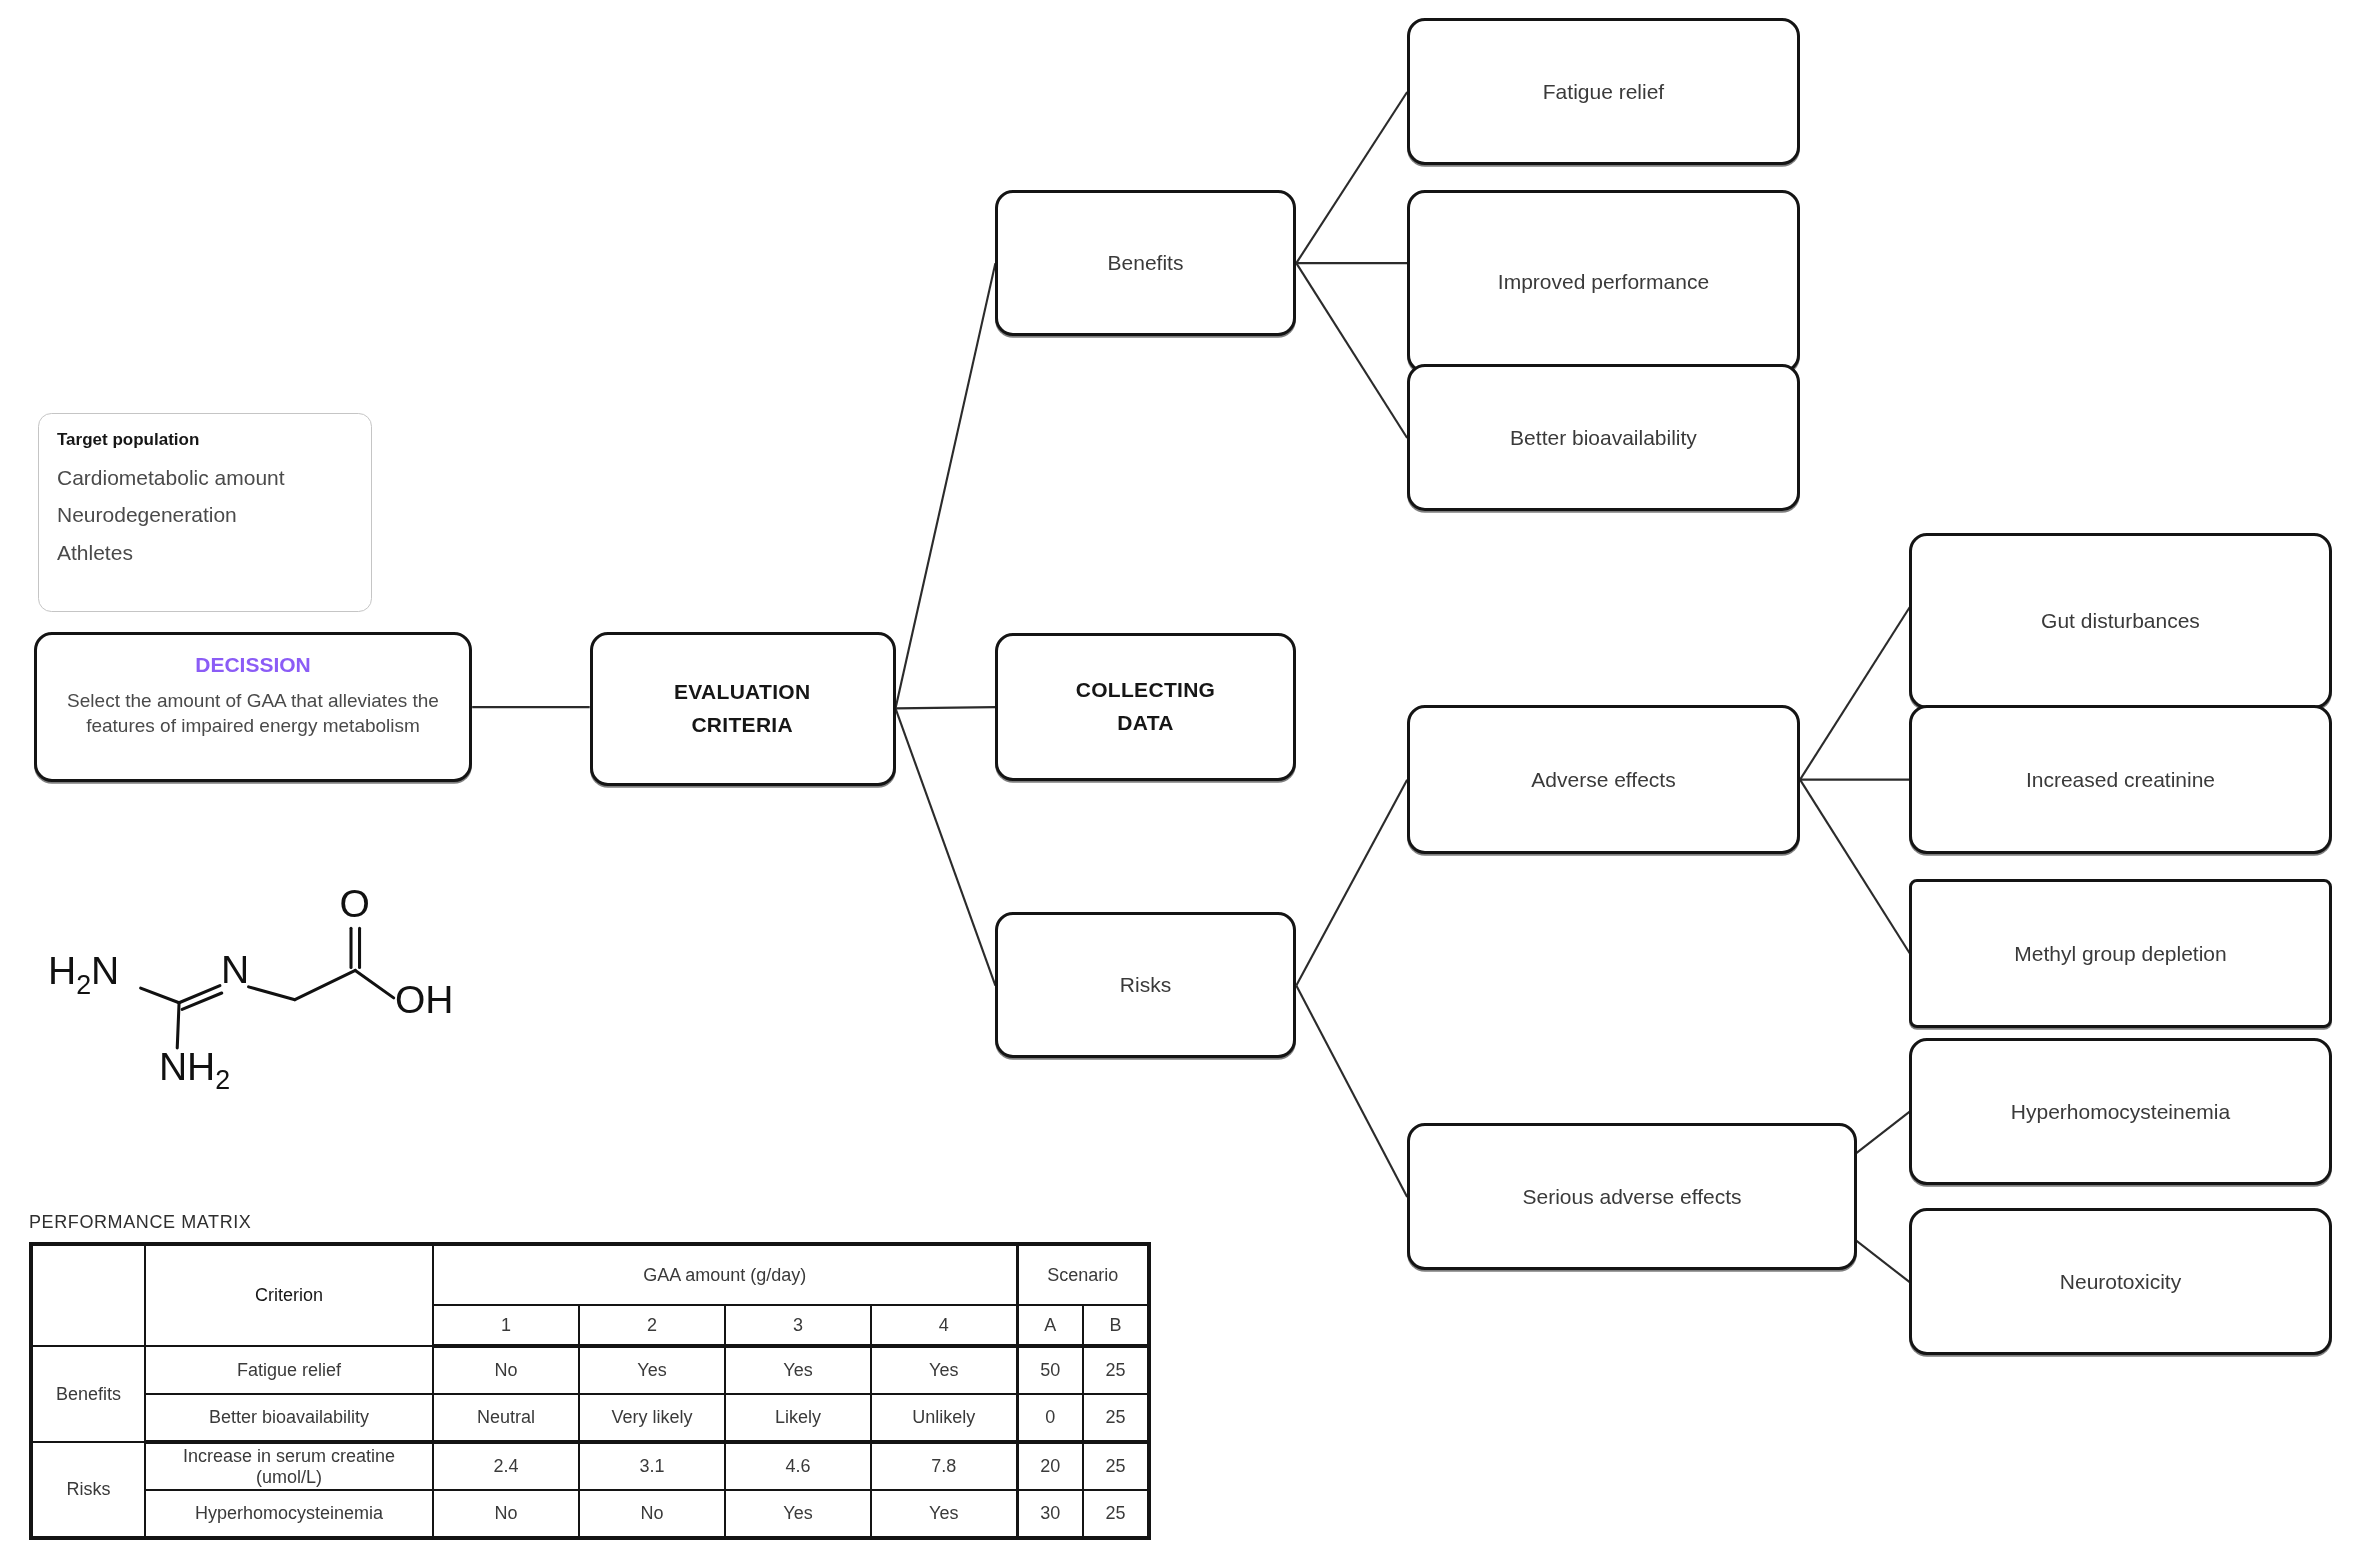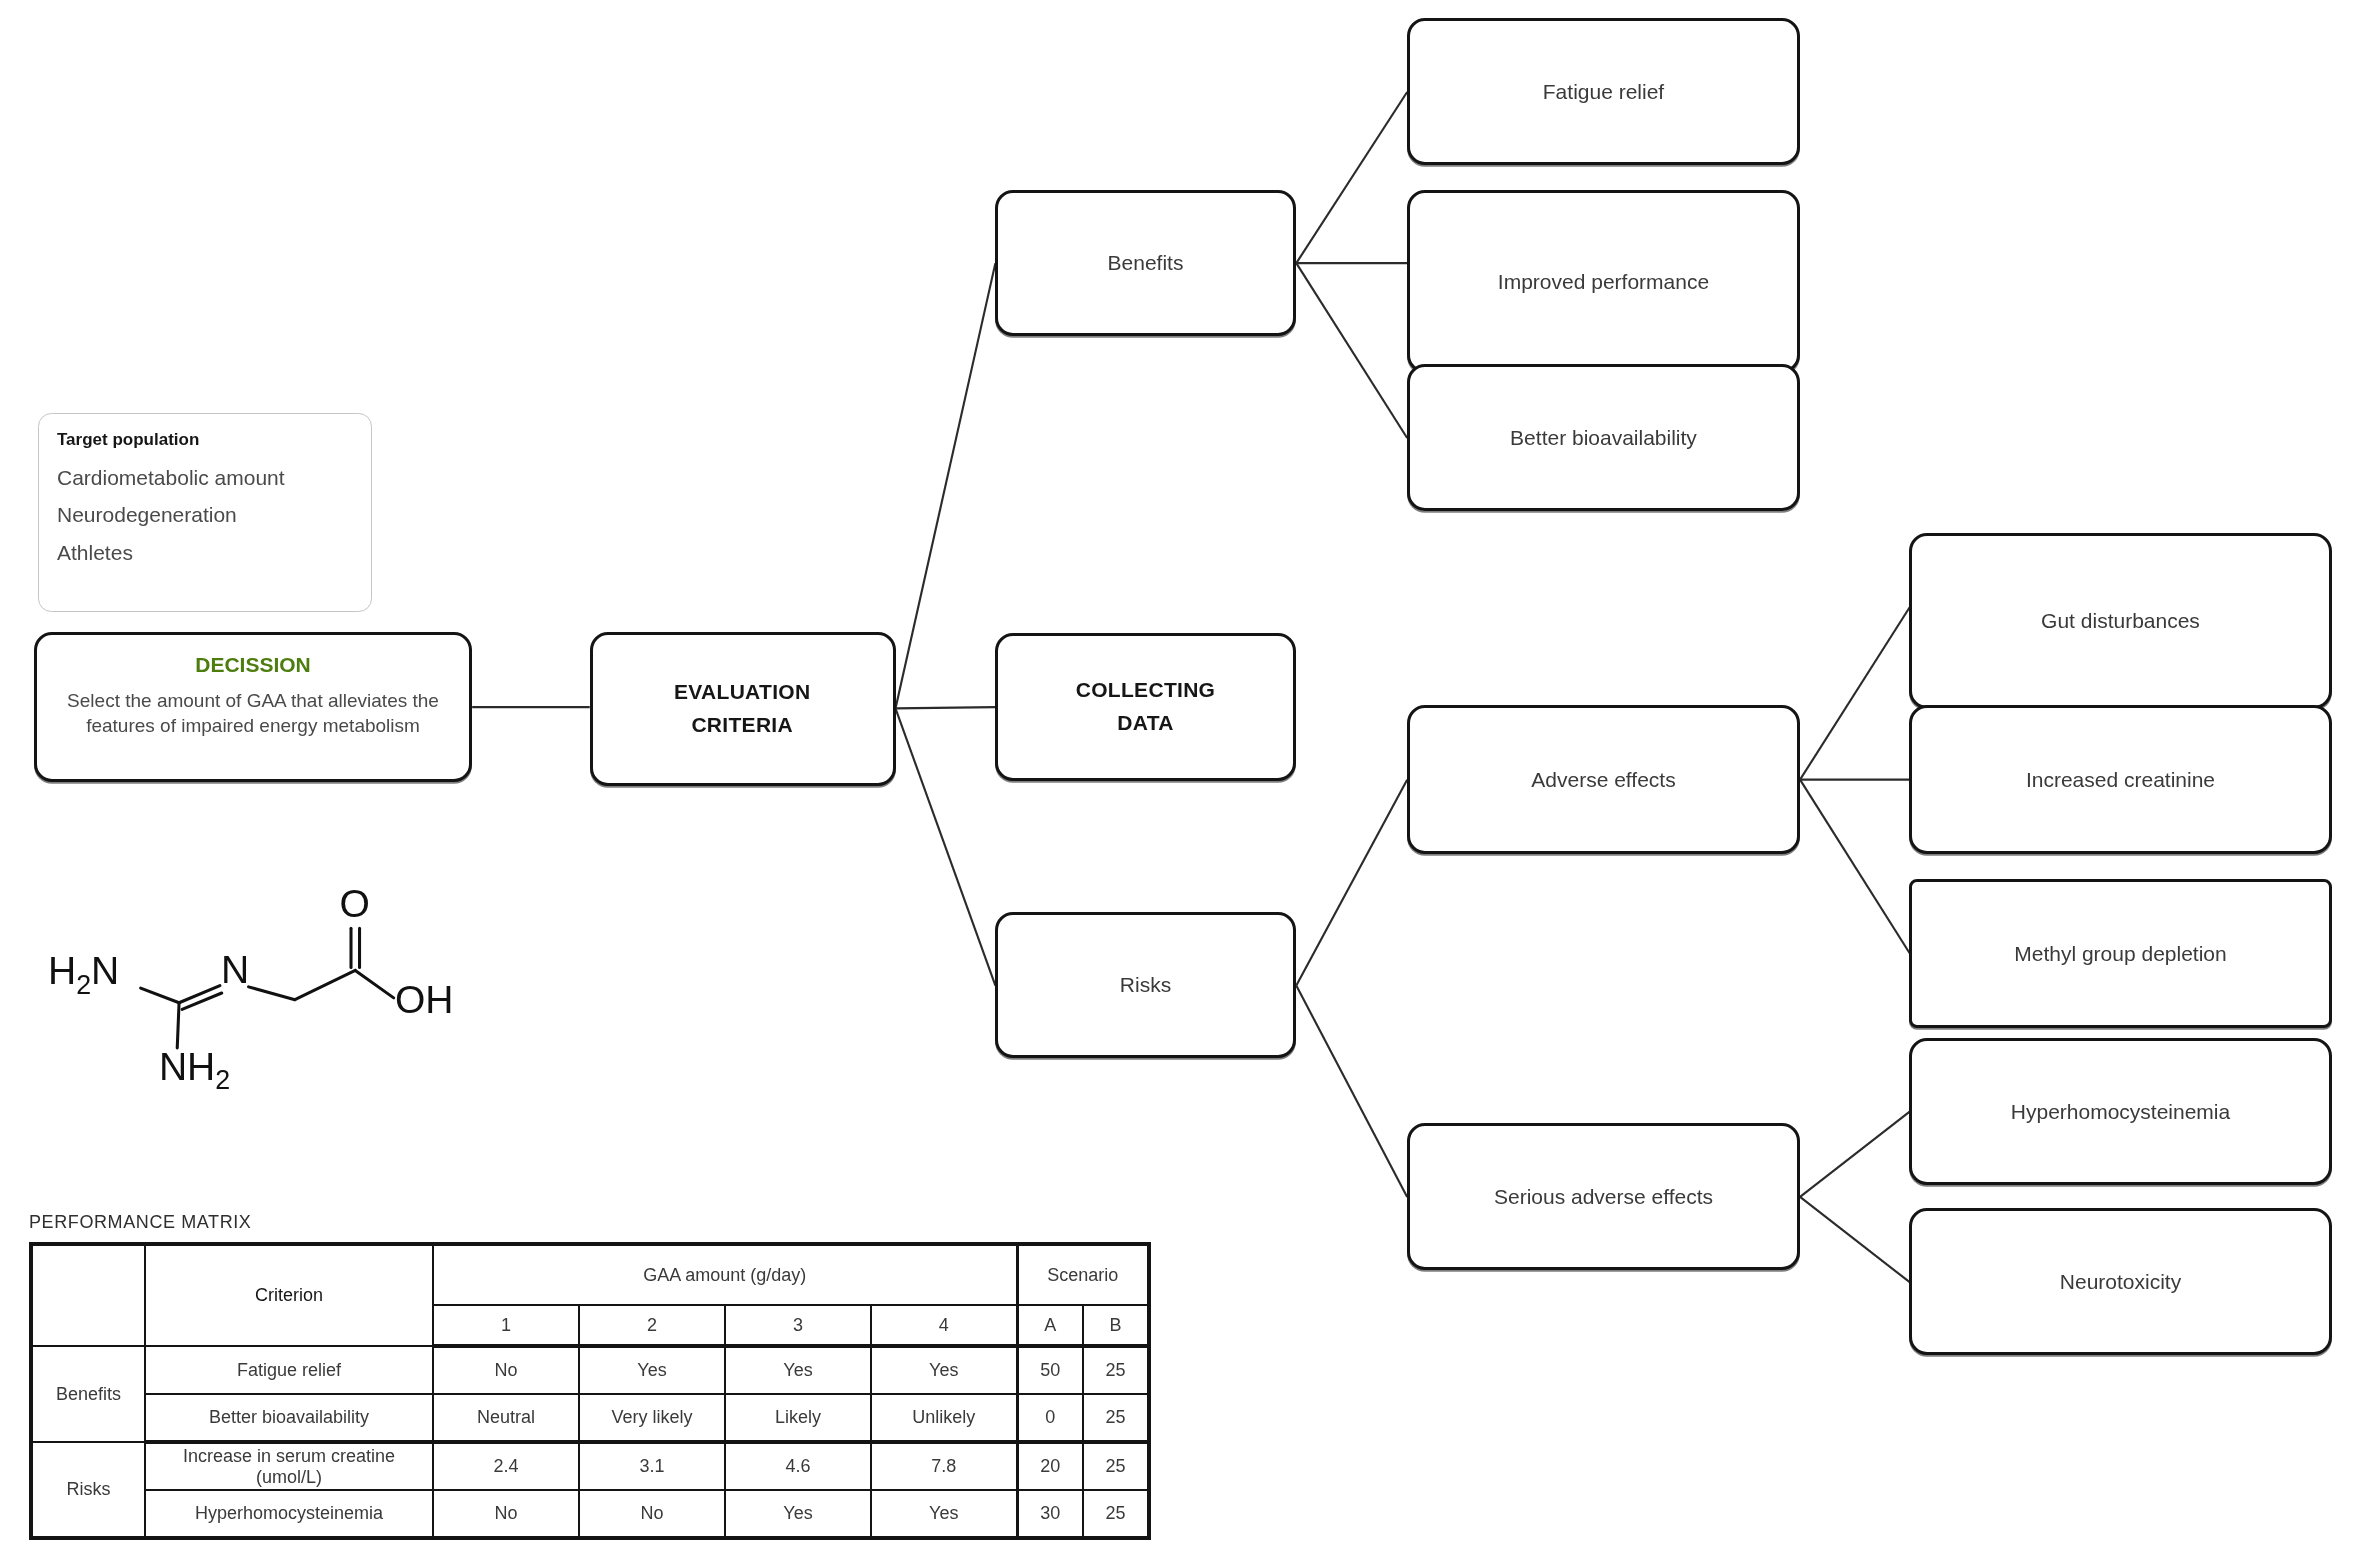--- a/index.html
+++ b/index.html
@@ -12,21 +12,21 @@
   .node{
     position:absolute;box-sizing:border-box;background:#ffffff;
     border:3.7px solid #141414;border-radius:18px;
     display:flex;align-items:center;justify-content:center;text-align:center;
     font-size:21px;color:#3a3a3a;line-height:1.3;
     box-shadow:0 1.8px 0 rgba(20,20,20,.55);
     z-index:2;padding:6px 14.6px;
   }
   .node .bold-label{font-weight:bold;color:#161616;font-size:21px;letter-spacing:0.3px;white-space:pre-line;line-height:1.55;}
   .node.decision-node{flex-direction:column;justify-content:flex-start;padding-top:16px;}
-  .decision-title{font-weight:bold;color:#4d7c0f;font-size:21px;margin-bottom:9.7px;}
+  .decision-title{font-weight:bold;color:#8b5cf6;font-size:21px;margin-bottom:9.7px;}
   .decision-body{font-size:19px;color:#4a4a4a;line-height:1.32;max-width:390px;}
   .panel{
     position:absolute;box-sizing:border-box;background:#ffffff;
     border:1.8px solid #c5c5c5;border-radius:13.4px;z-index:2;
     padding:16px 18px;
   }
   .panel-title{font-weight:bold;color:#161616;font-size:17px;margin-bottom:8.5px;}
   .panel-item{font-size:21px;color:#4a4a4a;line-height:1.8;}
   
   #connector-layer{position:absolute;left:0;top:0;z-index:1;}
@@ -119,21 +119,21 @@
 <div class="node" style="left:1407px;top:190px;width:393px;height:183px;">
   <span>Improved performance</span>
 </div>
 <div class="node" style="left:1407px;top:364px;width:393px;height:147px;">
   <span>Better bioavailability</span>
 </div>
 
 <div class="node" style="left:1407px;top:705px;width:393px;height:149px;">
   <span>Adverse effects</span>
 </div>
-<div class="node" style="left:1407px;top:1123px;width:393px;height:147px;">
+<div class="node" style="left:1407px;top:1123px;width:450px;height:147px;">
   <span>Serious adverse effects</span>
 </div>
 
 <div class="node" style="left:1909px;top:533px;width:423px;height:176px;">
   <span>Gut disturbances</span>
 </div>
 <div class="node" style="left:1909px;top:705px;width:423px;height:149px;">
   <span>Increased creatinine</span>
 </div>
 <div class="node" style="left:1909px;top:879px;width:423px;height:149px;border-radius:8px;">

